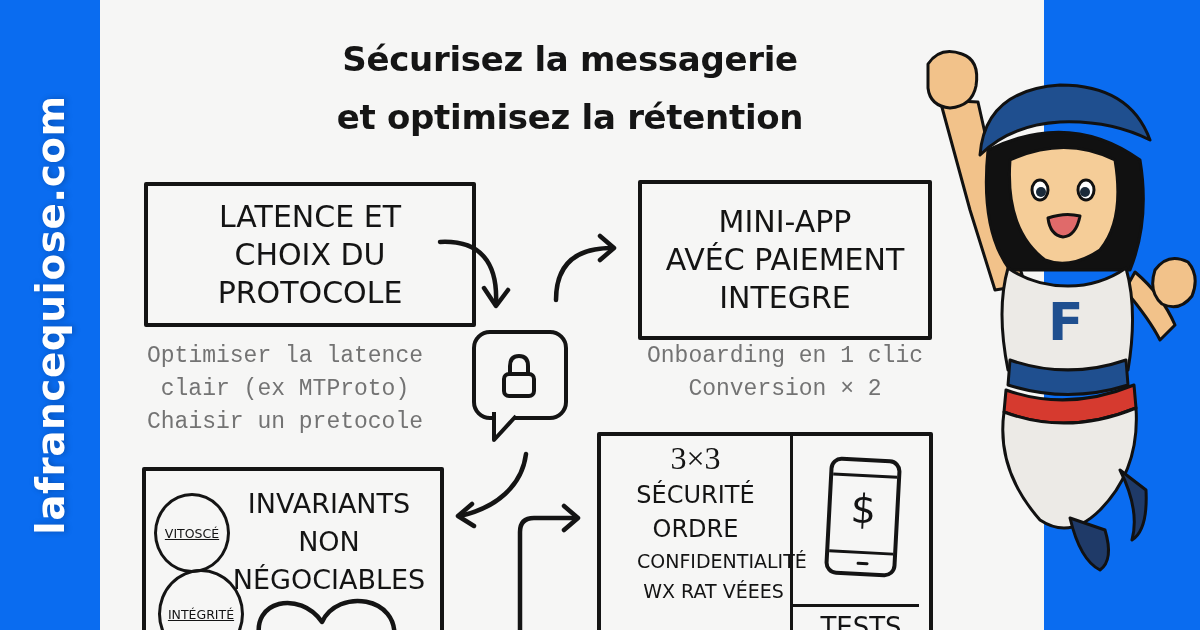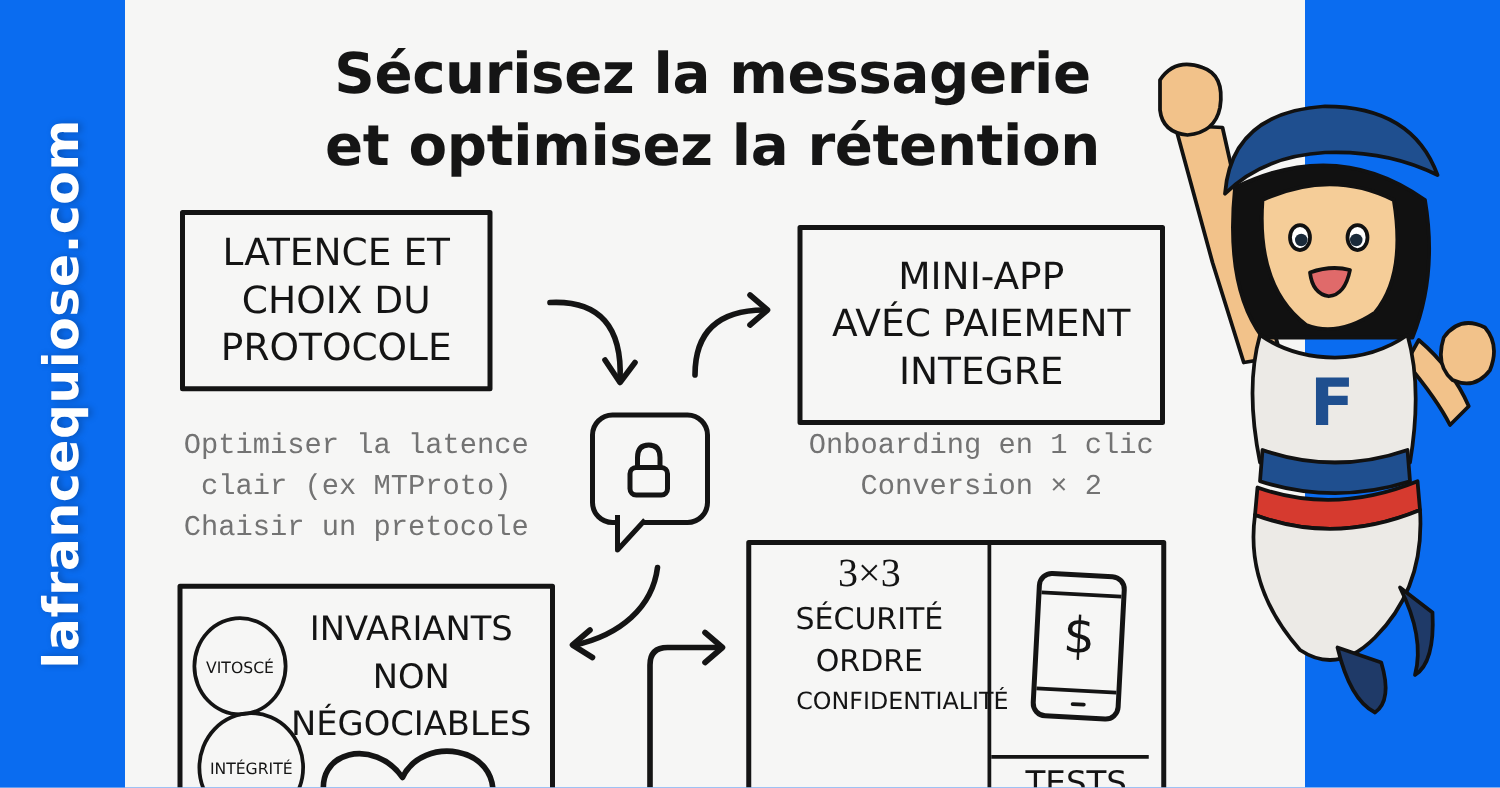--- a/index.html
+++ b/index.html
@@ -28,37 +28,37 @@
   }
   .paper {
     position: absolute; left: 100px; top: 0; width: 944px; height: 630px;
     background: #f6f6f5;
     overflow: hidden;
   }
   .title {
     position: absolute; left: 100px; top: 30px; width: 740px;
     text-align: center;
     font-family: "DejaVu Sans", sans-serif;
-    font-size: 45px;
+    font-size: 34px;
     line-height: 58px;
     color: #151515;
     letter-spacing: -0.3px;
   }
   .box {
     position: absolute;
     border: 4px solid #141414;
     border-radius: 2px;
     background: transparent;
     display: flex; align-items: center; justify-content: center;
     text-align: center;
     font-family: "DejaVu Sans", sans-serif;
     text-transform: uppercase;
     color: #141414;
   }
-  .box-latency { left: 44px; top: 168px; width: 250px; height: 145px; font-size: 30px; line-height: 38px; }
+  .box-latency { left: 44px; top: 182px; width: 332px; height: 145px; font-size: 30px; line-height: 38px; }
   .box-miniapp { left: 538px; top: 180px; width: 294px; height: 160px; font-size: 30px; line-height: 38px; }
   .box-invariants { left: 42px; top: 467px; width: 302px; height: 190px; display: block; }
   .box-security { left: 497px; top: 432px; width: 336px; height: 220px; display: block; }
 
   .box-title-lines span { display: block; }
 
   .note {
     position: absolute;
     text-align: center;
     font-family: Liberation Mono, monospace;
@@ -76,20 +76,21 @@
     text-transform: uppercase;
   }
   .inv-title span { display: block; }
   .circle {
     position: absolute;
     border: 3px solid #141414;
     border-radius: 50%;
     display: flex; align-items: center; justify-content: center;
     font-size: 12.5px; text-transform: uppercase;
     background: transparent;
+    text-decoration: underline;
   }
   .circle-speed { left: 8px; top: 22px; width: 76px; height: 80px; }
   .circle-integrity { left: 12px; top: 98px; width: 86px; height: 90px; }
 
   .sec-left {
     position: absolute; left: 0; top: 0; width: 192px; height: 100%;
     border-right: 3px solid #141414;
     text-align: center;
     text-transform: uppercase;
   }
@@ -202,20 +203,21 @@
     <div class="circle circle-speed">VITOSCÉ</div>
     <div class="circle circle-integrity">INTÉGRITÉ</div>
   </div>
 
   <div class="box box-security">
     <div class="sec-left">
       <div class="sec-big">3×3</div>
       <span class="sec-line">SÉCURITÉ</span>
       <span class="sec-line">ORDRE</span>
       <span class="sec-line small">CONFIDENTIALITÉ</span>
+      <span class="sec-line small">WX RAT VÉEES</span>
     </div>
     <div class="sec-right">
       <div class="phone">
         <div class="bar-top"></div>
         <div class="dollar">$</div>
         <div class="bar-bot"></div>
         <div class="home"></div>
       </div>
       <div class="sec-divider"></div>
       <div class="sec-tests">TESTS</div>

